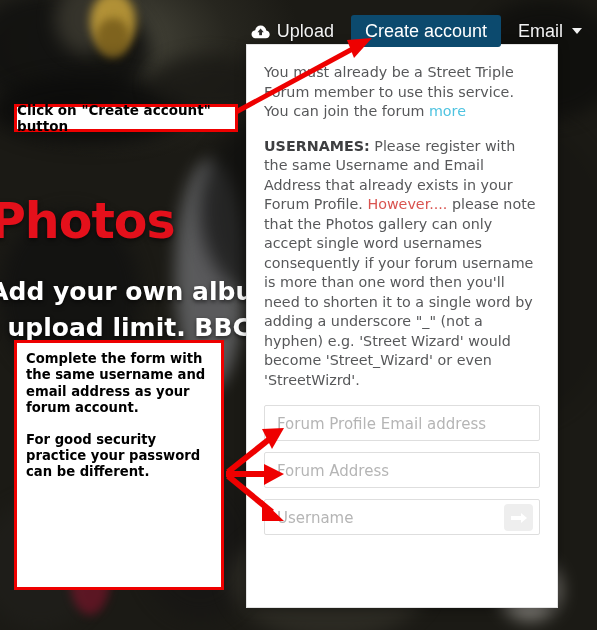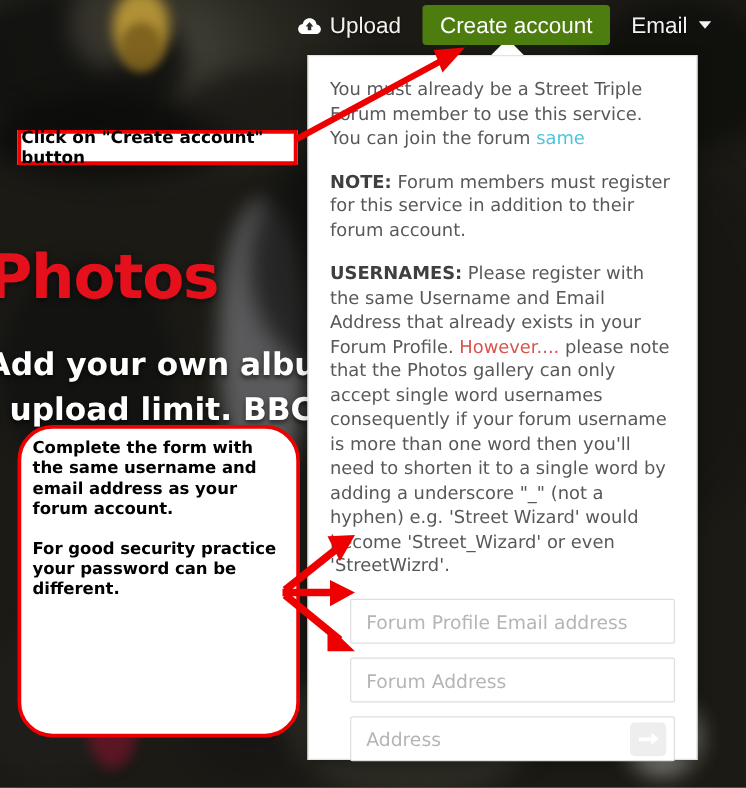--- a/index.html
+++ b/index.html
@@ -54,31 +54,31 @@
   }
   .hero-l2{
     position:absolute;left:-36px;top:315px;width:330px;
     color:#fff;font-weight:bold;font-size:25px;line-height:1;white-space:nowrap;
     text-shadow:0 2px 4px rgba(0,0,0,.6);
     font-family:"DejaVu Sans", sans-serif;
   }
 
   
   .topnav{
-    position:absolute;left:0;top:0;width:597px;height:40px;
+    position:absolute;left:0;top:11px;width:597px;height:40px;
     display:flex;align-items:center;justify-content:flex-end;
-    padding-right:17px;box-sizing:border-box;z-index:30;
+    padding-right:4px;box-sizing:border-box;z-index:30;
   }
   .nav-item{
     color:#f2f2f2;font-size:18px;line-height:1;margin-left:0;
     padding:6px 11px;white-space:nowrap;display:flex;align-items:center;gap:7px;
     text-shadow:0 1px 2px rgba(0,0,0,.6);
   }
   .nav-cta{
-    background:#4d7c0f;color:#fff;border-radius:3px;padding:7px 14px;
+    background:#0c4a6e;color:#fff;border-radius:3px;padding:7px 14px;
     font-size:18px;line-height:1;white-space:nowrap;margin:0 6px;
     text-shadow:none;
   }
   .cloud-icon{display:inline-block;width:19px;height:14px;position:relative;flex:0 0 auto;}
   .caret{display:inline-block;width:0;height:0;border-left:5px solid transparent;
          border-right:5px solid transparent;border-top:6px solid #f2f2f2;margin-left:2px;}
 
   
   .panel{
     position:absolute;left:246px;top:44px;width:312px;height:564px;
@@ -95,21 +95,21 @@
   .panel-inner{padding:18px 17px 0 17px;}
   .ptext{
     color:#57585a;font-size:14.3px;line-height:19.5px;margin:0 0 15px 0;
     font-family:"DejaVu Sans", sans-serif;
   }
   .ptext b{color:#3e3f41;font-weight:bold;}
   .lnk{color:#4ec3e0;}
   .hl-red{color:#d9534f;font-weight:normal;}
 
   
-  .form{padding:0 17px;margin-top:4px;margin-left:16px;}
+  .form{padding:0 17px;margin-top:4px;}
   .field{
     position:relative;width:100%;height:36px;box-sizing:border-box;
     border:1px solid #dedede;background:#fff;border-radius:2px;
     margin-bottom:11px;
   }
   .field .ph{
     position:absolute;left:12px;top:9px;color:#b5b5b5;font-size:15px;line-height:18px;
     font-family:"DejaVu Sans", sans-serif;
   }
   .go-btn{
@@ -127,22 +127,22 @@
 
   
   .anno{
     position:absolute;background:#fff;border:3px solid #ee0000;
     box-sizing:border-box;z-index:40;
     font-family:"DejaVu Sans", sans-serif;
     color:#000;font-weight:bold;
   }
   #anno-top{left:14px;top:104px;width:224px;height:28px;
     display:flex;align-items:center;justify-content:center;font-size:13.5px;}
-  #anno-bottom{left:14px;top:340px;width:226px;height:250px;padding:8px 9px;
-    font-size:13.2px;line-height:16.4px;border-radius:28px;}
+  #anno-bottom{left:14px;top:340px;width:210px;height:250px;padding:8px 9px;
+    font-size:13.2px;line-height:16.4px;}
   #anno-bottom p{margin:0 0 15px 0;}
   #anno-bottom p:last-child{margin-bottom:0;}
 
   svg.arrows{position:absolute;left:0;top:0;width:597px;height:630px;z-index:45;pointer-events:none;}
 </style>
 </head>
 <body>
 
 <div id="stage">
 
@@ -188,39 +188,36 @@
     <div class="nav-item">
       <span>Email</span>
       <span class="caret"></span>
     </div>
   </div>
 
   <div class="panel-pointer"></div>
   <div class="panel">
     <div class="panel-inner">
       <p class="ptext">
-        <span>You must already be a Street Triple Forum member to use this service. You can join the forum </span><span class="lnk">same</span>
-      </p>
-      <p class="ptext">
-        <b>NOTE:</b><span> Forum members must register for this service in addition to their forum account.</span>
+        <span>You must already be a Street Triple Forum member to use this service. You can join the forum </span><span class="lnk">more</span>
       </p>
       <p class="ptext">
         <b>USERNAMES:</b><span> Please register with the same Username and Email Address that already exists in your Forum Profile. </span><span class="hl-red">However....</span><span> please note that the Photos gallery can only accept single word usernames consequently if your forum username is more than one word then you'll need to shorten it to a single word by adding a underscore "_" (not a hyphen) e.g. 'Street Wizard' would become 'Street_Wizard' or even 'StreetWizrd'.</span>
       </p>
     </div>
 
     <div class="form">
       <div class="field">
         <span class="ph">Forum Profile Email address</span>
       </div>
       <div class="field">
         <span class="ph">Forum Address</span>
       </div>
       <div class="field">
-        <span class="ph">Address</span>
+        <span class="ph">Username</span>
         <span class="go-btn">
           <span class="go-arrow">
             <span class="shaft"></span>
               <span class="head"></span>
           </span>
         </span>
       </div>
       <div class="terms">
         
       </div>

